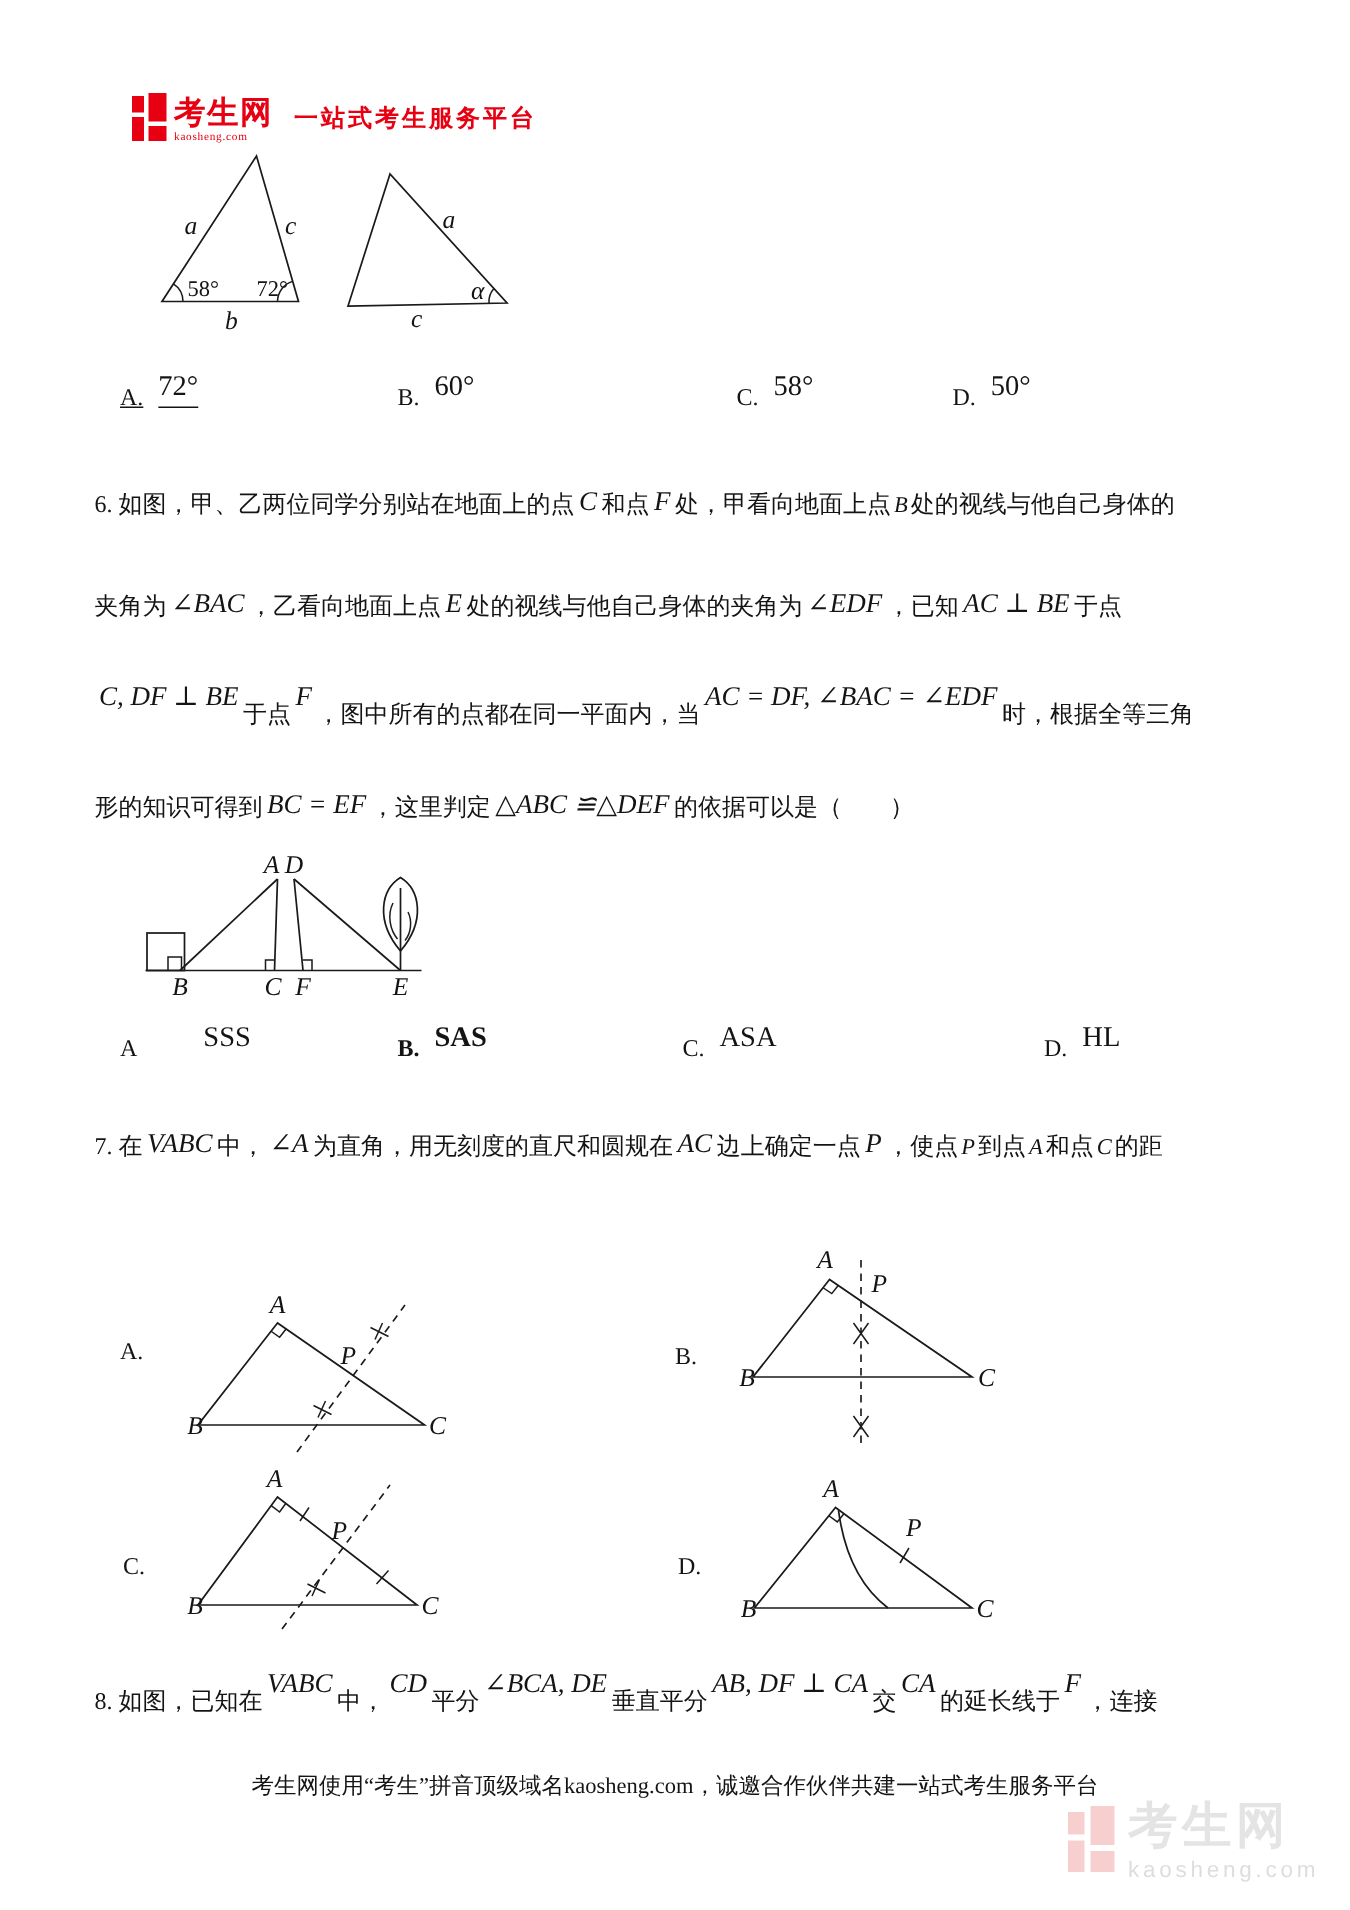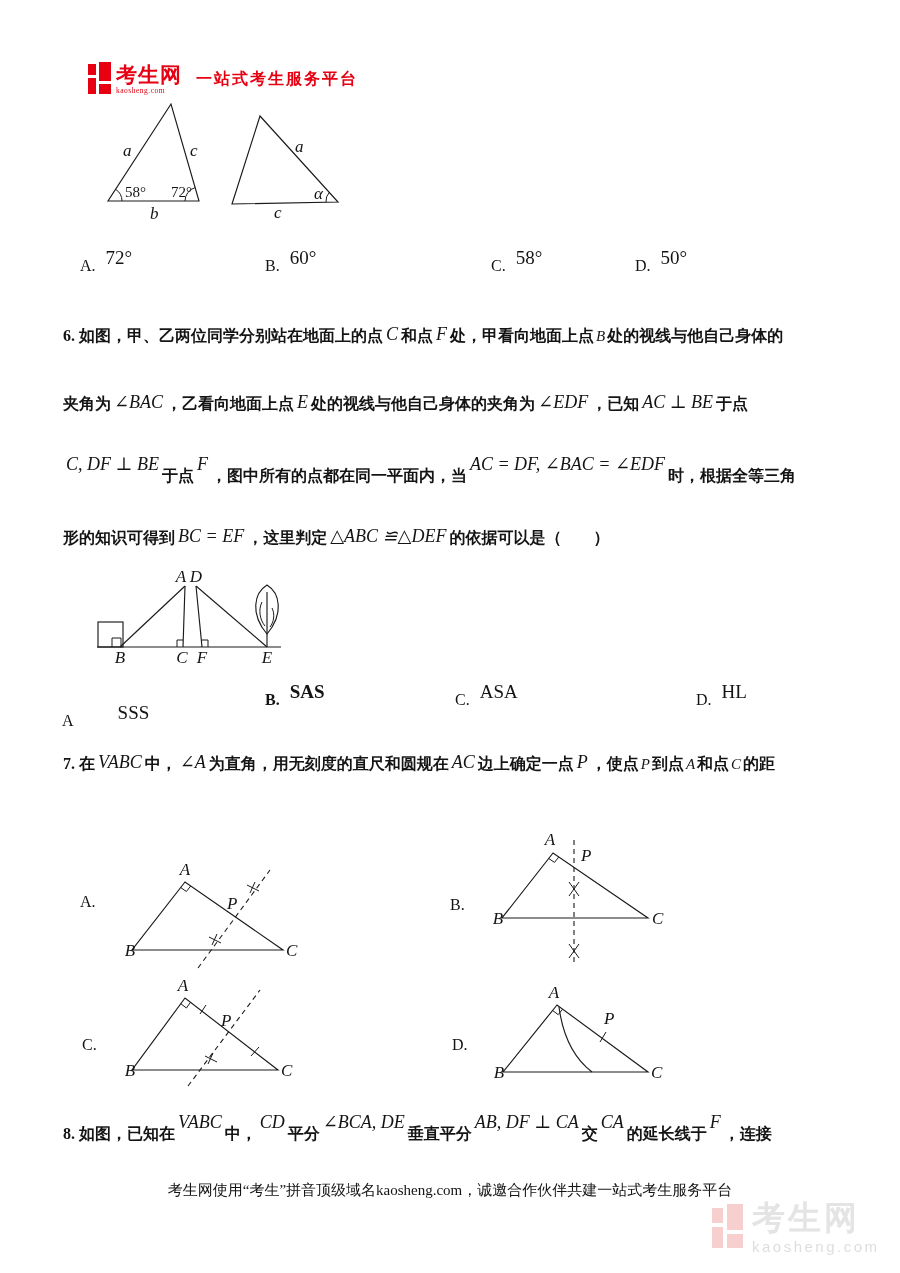--- a/index.html
+++ b/index.html
@@ -9,21 +9,21 @@
   
   .logo{display:flex;align-items:flex-end;}
   .logo-icon{position:relative;width:23px;height:32px;}
   .logo-icon i{position:absolute;background:#e60012;}
   .logo-text{margin-left:5px;line-height:1;}
   .logo-name{font-size:21px;font-weight:bold;color:#e60012;letter-spacing:1px;}
   .logo-domain{font-size:7.5px;color:#e60012;letter-spacing:.5px;margin-top:1px;}
   .logo-tagline{font-size:16px;color:#e60012;margin-left:14px;padding-bottom:4px;letter-spacing:2px;font-weight:bold;}
   
   .line{position:absolute;left:63px;white-space:nowrap;font-size:16px;line-height:26px;}
-  .seg-cn{font-size:16px;font-weight:bold;}
+  .seg-cn{font-size:16px;}
   .seg-m{font-style:italic;font-size:18px;padding:0 3px;position:relative;top:-1px;}
   .seg-ms{font-style:italic;font-size:15px;padding:0 2px;}
   .seg-mr{font-style:italic;font-size:18px;padding:0 3px;position:relative;top:-11px;}
   
   .opt{position:absolute;white-space:nowrap;}
   .opt-letter{font-size:16px;}
   .opt-value{font-size:19px;position:relative;top:-7px;margin-left:10px;}
   .gap-wide{margin-left:44px;}
   
   .diag-tag{position:absolute;font-size:16px;}
@@ -72,21 +72,21 @@
     <text class="vlabel" x="55" y="121">b</text>
     <text class="alabel" x="30" y="99">58°</text>
     <text class="alabel" x="76" y="99">72°</text>
     <path class="stroke" d="M165,18 L137,106 L243,104 Z"></path>
     <path class="thin" d="M231,104 A13,13 0 0 1 234.3,94.4"></path>
     <text class="vlabel" x="200" y="54">a</text>
     <text class="vlabel" x="179" y="120">c</text>
     <text class="vlabel" x="219" y="101">α</text>
   </svg>
 
-  <div class="opt" style="left:80px;top:254px;">
+  <div class="opt" style="left:80px;top:254px;text-decoration:underline;">
     <span class="opt-letter">A.</span><span class="opt-value">72°</span>
   </div>
   <div class="opt" style="left:265px;top:254px;">
     <span class="opt-letter">B.</span><span class="opt-value">60°</span>
   </div>
   <div class="opt" style="left:455px;top:254px;margin-left:36px;">
     <span class="opt-letter">C.</span><span class="opt-value">58°</span>
   </div>
   <div class="opt" style="left:635px;top:254px;">
     <span class="opt-letter">D.</span><span class="opt-value">50°</span>
@@ -112,21 +112,21 @@
     <path class="thin" d="M177,32 C173,40 175,50 180,56"></path>
     <path class="thin" d="M187,38 C190,44 189,52 185,57"></path>
     <text class="vlabel" text-anchor="middle" x="96" y="12">A</text>
     <text class="vlabel" text-anchor="middle" x="111" y="12">D</text>
     <text class="vlabel" text-anchor="middle" x="35" y="93">B</text>
     <text class="vlabel" text-anchor="middle" x="97" y="93">C</text>
     <text class="vlabel" text-anchor="middle" x="117" y="93">F</text>
     <text class="vlabel" text-anchor="middle" x="182" y="93">E</text>
   </svg>
 
-  <div class="opt" style="left:62px;top:688px;margin-top:21px;">
+  <div class="opt" style="left:80px;top:688px;">
     <span class="opt-letter">A</span><span class="opt-value gap-wide">SSS</span>
   </div>
   <div class="opt" style="left:265px;top:688px;font-weight:bold;">
     <span class="opt-letter">B.</span><span class="opt-value">SAS</span>
   </div>
   <div class="opt" style="left:455px;top:688px;">
     <span class="opt-letter">C.</span><span class="opt-value">ASA</span>
   </div>
   <div class="opt" style="left:656px;top:688px;margin-left:40px;">
     <span class="opt-letter">D.</span><span class="opt-value">HL</span>

